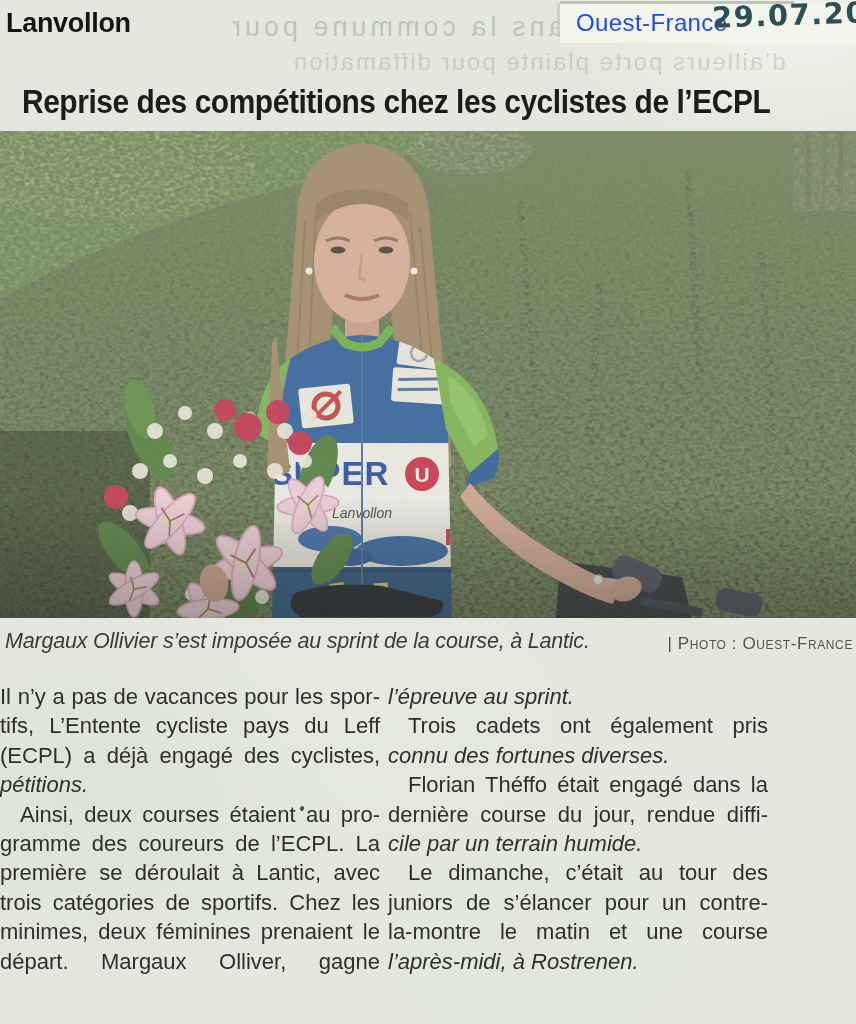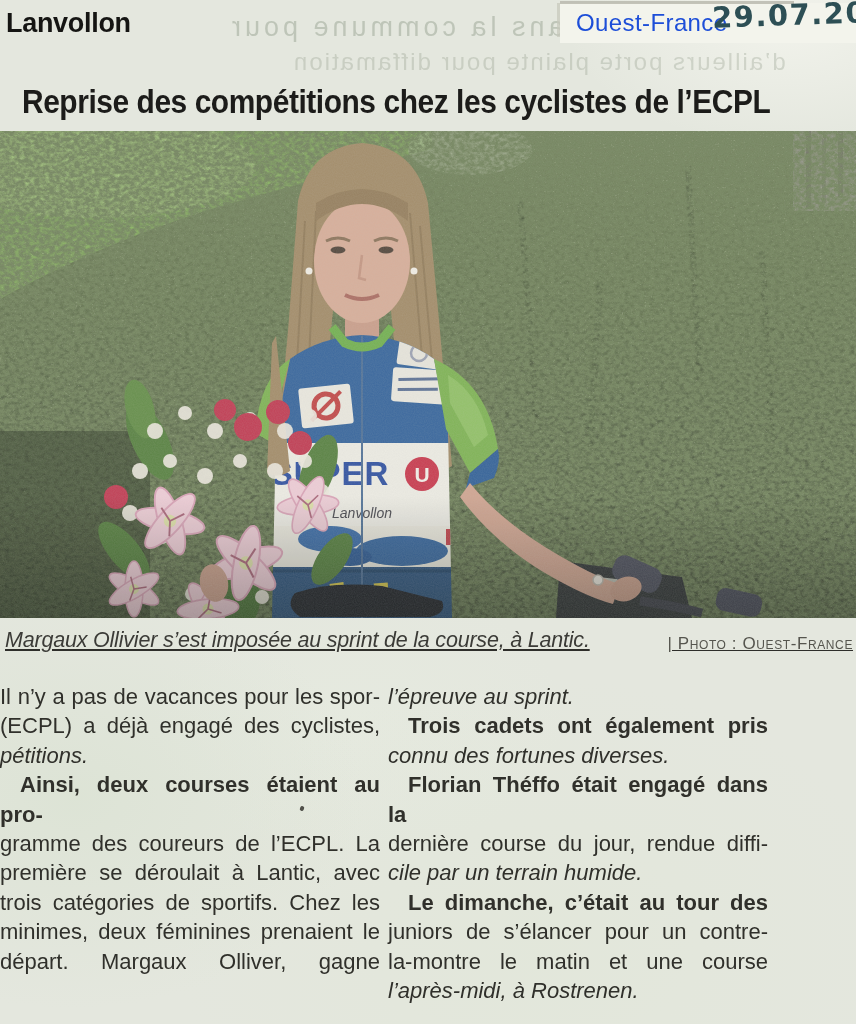--- a/index.html
+++ b/index.html
@@ -29,29 +29,29 @@
     font-family:"DejaVu Sans", sans-serif;color:#2d4f55;letter-spacing:1.5px;
     transform:rotate(-2deg);white-space:nowrap;
   }
   
   .headline{position:absolute;left:6px;top:66px;margin:16px;font-size:34px;font-weight:700;color:#1c1c1a;}
   .cond{display:inline-block;transform:scaleX(.88);transform-origin:0 50%;letter-spacing:-.5px;white-space:nowrap;}
   
   .photo{position:absolute;left:0;top:131px;width:856px;height:487px;margin:0;}
   .photo svg{display:block;width:856px;height:487px;}
   
-  .caption-row{position:absolute;left:5px;top:628px;width:848px;display:flex;align-items:flex-start;text-decoration:underline;}
+  .caption-row{position:absolute;left:5px;top:628px;width:848px;display:flex;align-items:flex-end;}
   .caption{font-style:italic;font-size:21.5px;color:#3b3b37;letter-spacing:-.2px;}
   .credit{margin-left:auto;font-size:17px;color:#55554e;font-variant:small-caps;letter-spacing:.6px;padding-top:6px;white-space:nowrap;}
   
   .cols{position:absolute;left:0;top:682px;width:768px;display:flex;gap:8px;}
   .col{width:420px;font-size:22px;line-height:29.4px;color:#30302b;}
   .line{text-align:justify;text-align-last:justify;white-space:normal;}
   .line.pe{text-align-last:left;font-style:italic;}
-  .line.ind{text-indent:20px;font-weight:bold;}
+  .line.ind{text-indent:20px;}
   .speck{position:absolute;left:300px;top:806px;width:4px;height:5px;background:#50504a;border-radius:2px;transform:rotate(24deg);}
 </style>
 </head>
 <body>
 
 <div class="page">
 
   <div class="dateline">Lanvollon</div>
 
   <div class="ghost ghost1">dans la commune pour</div>
@@ -263,20 +263,21 @@
   </figure>
 
   <div class="caption-row">
     <em class="caption">Margaux Ollivier s’est imposée au sprint de la course, à Lantic.</em>
     <span class="credit">| Photo : Ouest-France</span>
   </div>
 
   <main class="cols">
     <div class="col" id="col-left">
         <div class="line">Il n’y a pas de vacances pour les spor-</div>
+        <div class="line">tifs, L’Entente cycliste pays du Leff</div>
         <div class="line">(ECPL) a déjà engagé des cyclistes,</div>
         <div class="line pe">pétitions.</div>
         <div class="line ind">Ainsi, deux courses étaient au pro-</div>
         <div class="line">gramme des coureurs de l’ECPL. La</div>
         <div class="line">première se déroulait à Lantic, avec</div>
         <div class="line">trois catégories de sportifs. Chez les</div>
         <div class="line">minimes, deux féminines prenaient le</div>
         <div class="line">départ. Margaux Olliver, gagne</div>
       </div>
     <div class="col" id="col-right">

